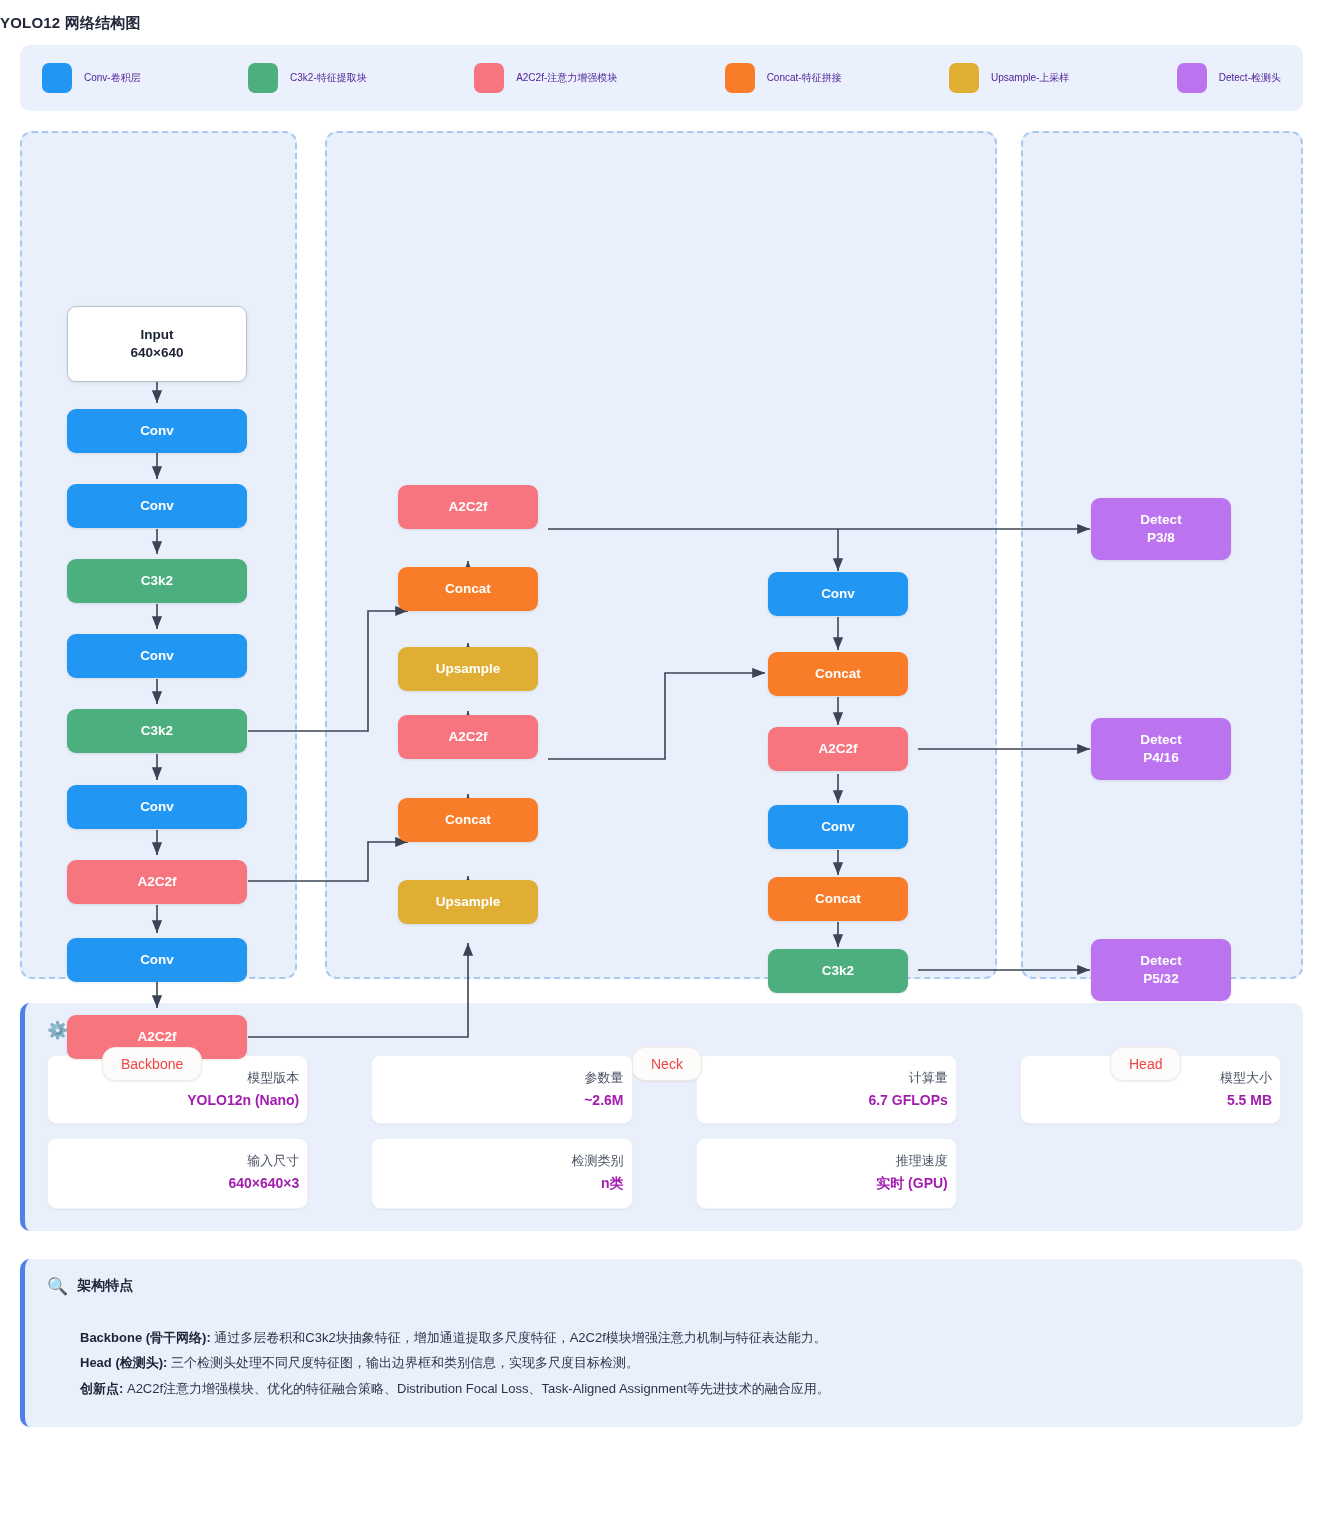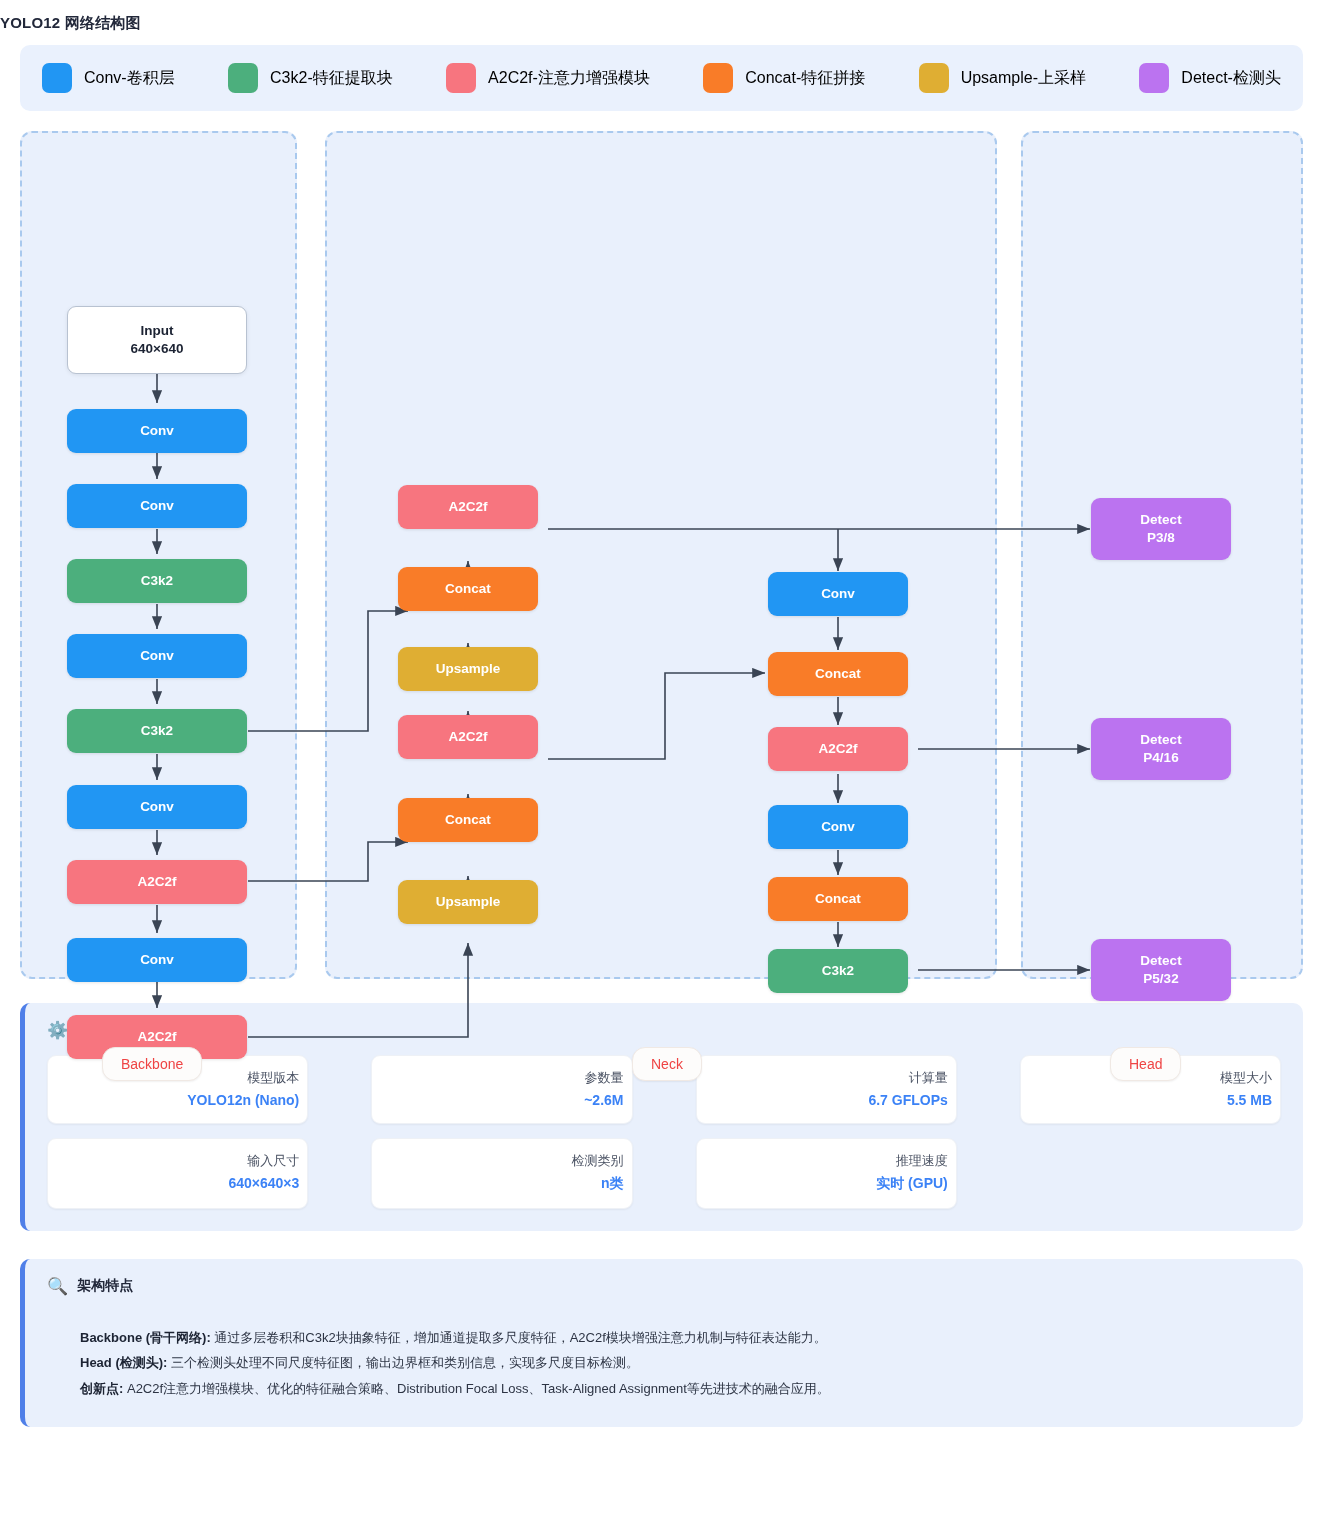--- a/index.html
+++ b/index.html
@@ -29,21 +29,21 @@
     height: 66px;
     display: flex;
     align-items: center;
     justify-content: space-between;
     padding: 0 22px;
   }
   .legend-item { display: flex; align-items: center; gap: 12px; }
   .legend-swatch {
     width: 30px; height: 30px; border-radius: 7px; flex: 0 0 auto;
   }
-  .legend-label { font-size: 16px; color: #000000; white-space: nowrap; }
+  .legend-label { font-size: 10px; color: #4c1d95; white-space: nowrap; }
 
   
   .diagram {
     position: relative;
     margin: 20px 20px 0 20px;
     height: 848px;
   }
   .zone {
     position: absolute;
     border: 2px dashed #a9c9ee;
@@ -117,21 +117,21 @@
   }
   .param-cell {
     background: #ffffff;
     border: 1px solid #eef1f6;
     border-radius: 9px;
     padding: 13px 8px 15px 8px;
     text-align: right;
     box-shadow: 0 1px 2px rgba(0,0,0,.05);
   }
   .param-label { font-size: 13px; color: #4a5263; margin-bottom: 5px; }
-  .param-value { font-size: 14px; font-weight: bold; color: #3b82f6; }
+  .param-value { font-size: 14px; font-weight: bold; color: #a21caf; }
 
   
   .feat-card {
     margin: 28px 20px 0 20px;
     background: #e9f0fc;
     border-left: 5px solid #4f7fe8;
     border-radius: 10px;
     padding: 18px 22px 26px 22px;
   }
   .feat-list { margin-top: 30px; }
@@ -221,21 +221,21 @@
         <path d="M818,566 L818,594"></path>
         <path d="M818,643 L818,672"></path>
         <path d="M818,719 L818,744"></path>
         <path d="M818,791 L818,816"></path>
 
         <path d="M898,618 L1070,618"></path>
 
         <path d="M898,839 L1070,839"></path>
       </g>
     </svg>
-  <div class="node input" style="left: 47px; top: 175px; width: 180px; height: 68px;">
+  <div class="node input" style="left: 47px; top: 175px; width: 180px; height: 76px;">
         <span>Input</span>
         <span>640×640</span>
       </div>
       <div class="node" style="left: 47px; top: 278px; width: 180px; height: 44px; background: rgb(33, 150, 243);">
         <span>Conv</span>
       </div>
       <div class="node" style="left: 47px; top: 353px; width: 180px; height: 44px; background: rgb(33, 150, 243);">
         <span>Conv</span>
       </div>
       <div class="node" style="left: 47px; top: 428px; width: 180px; height: 44px; background: rgb(76, 175, 125);">

